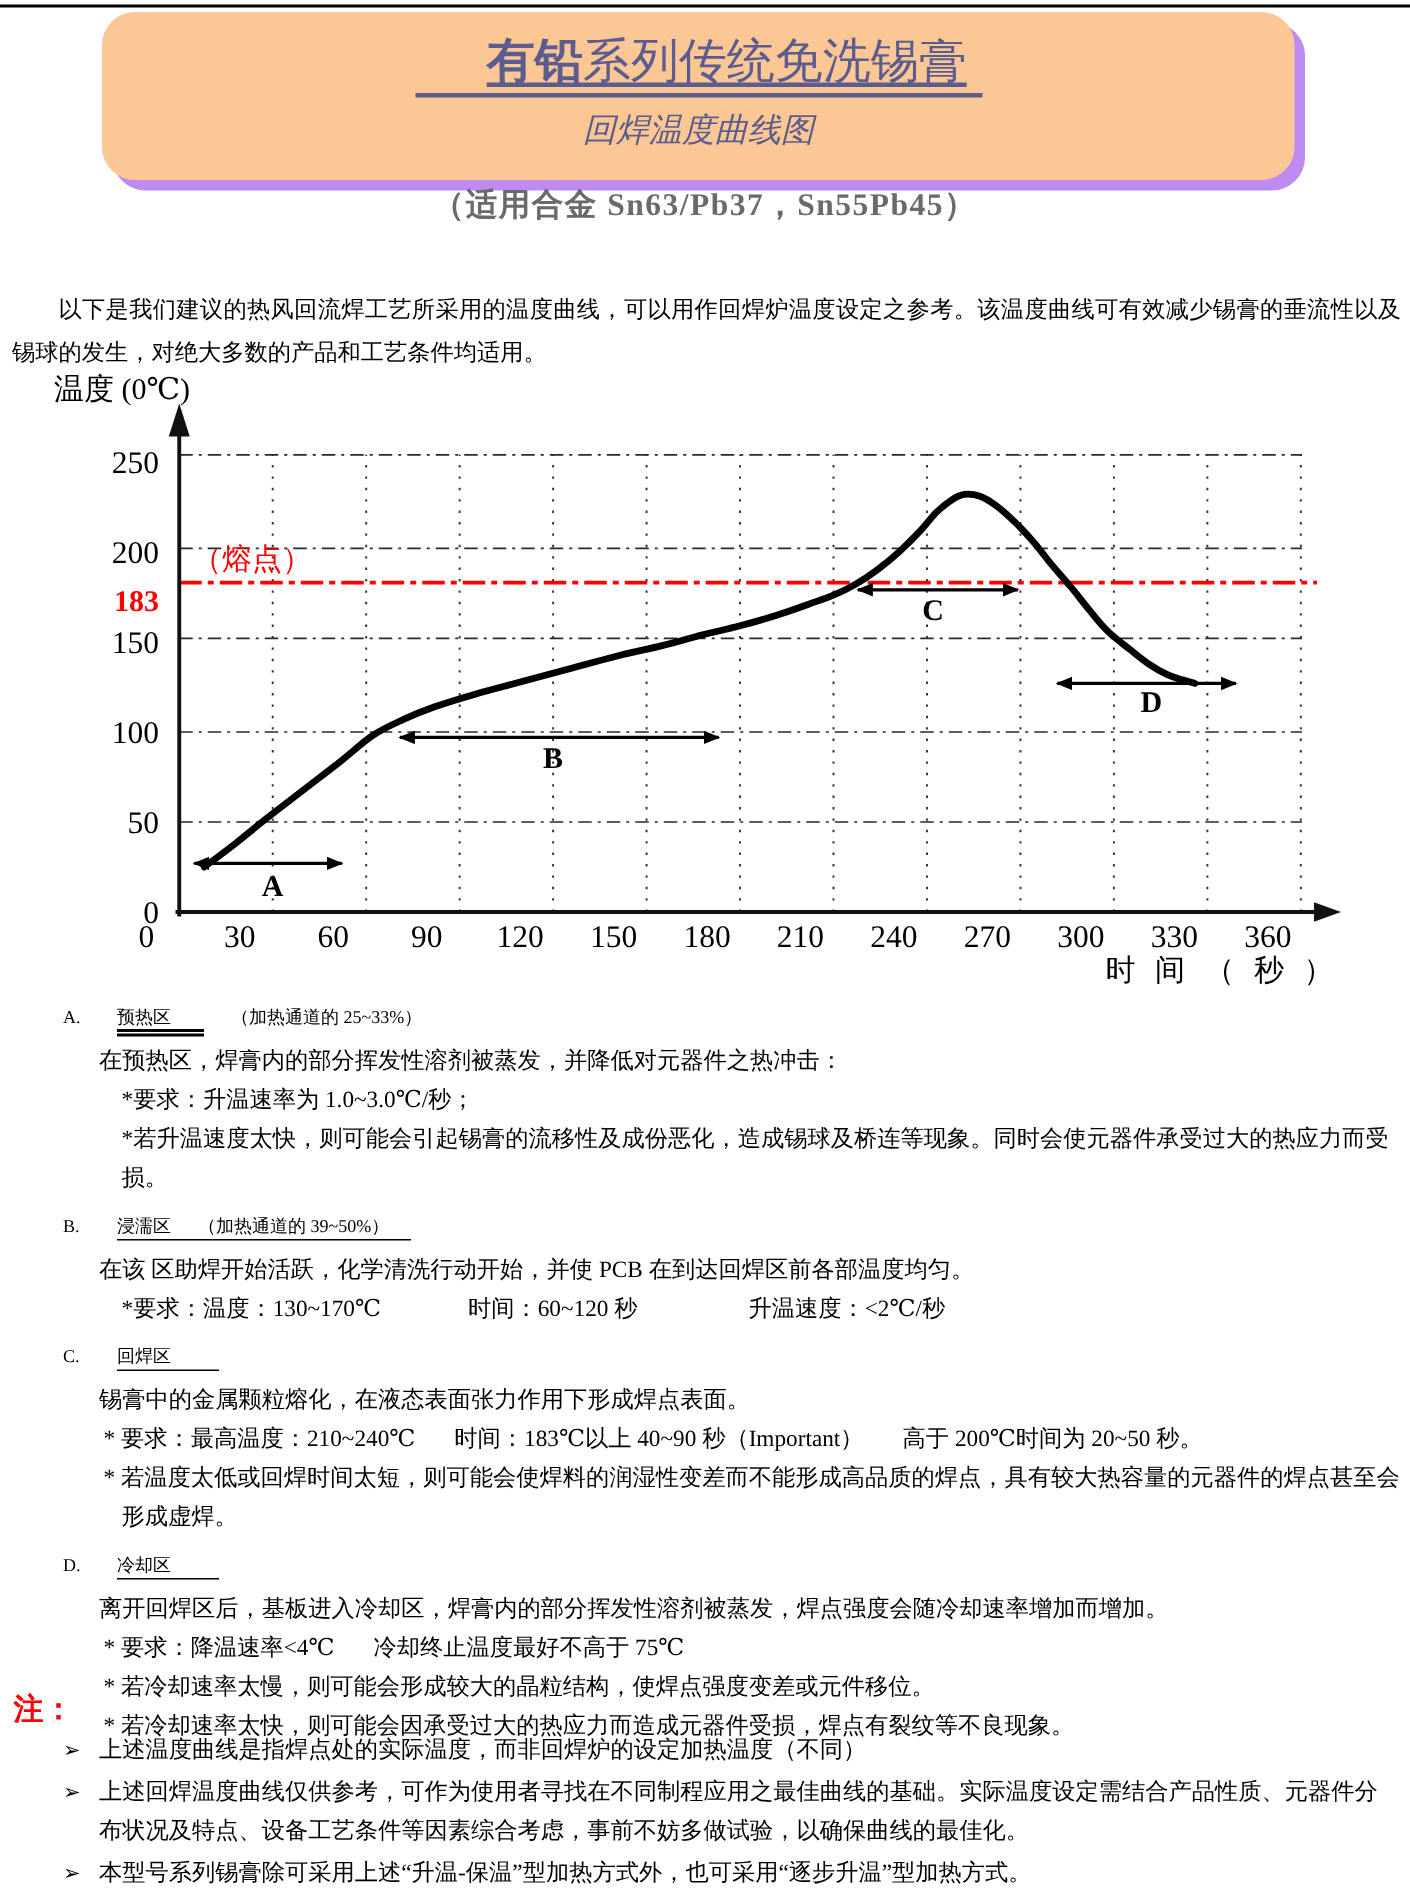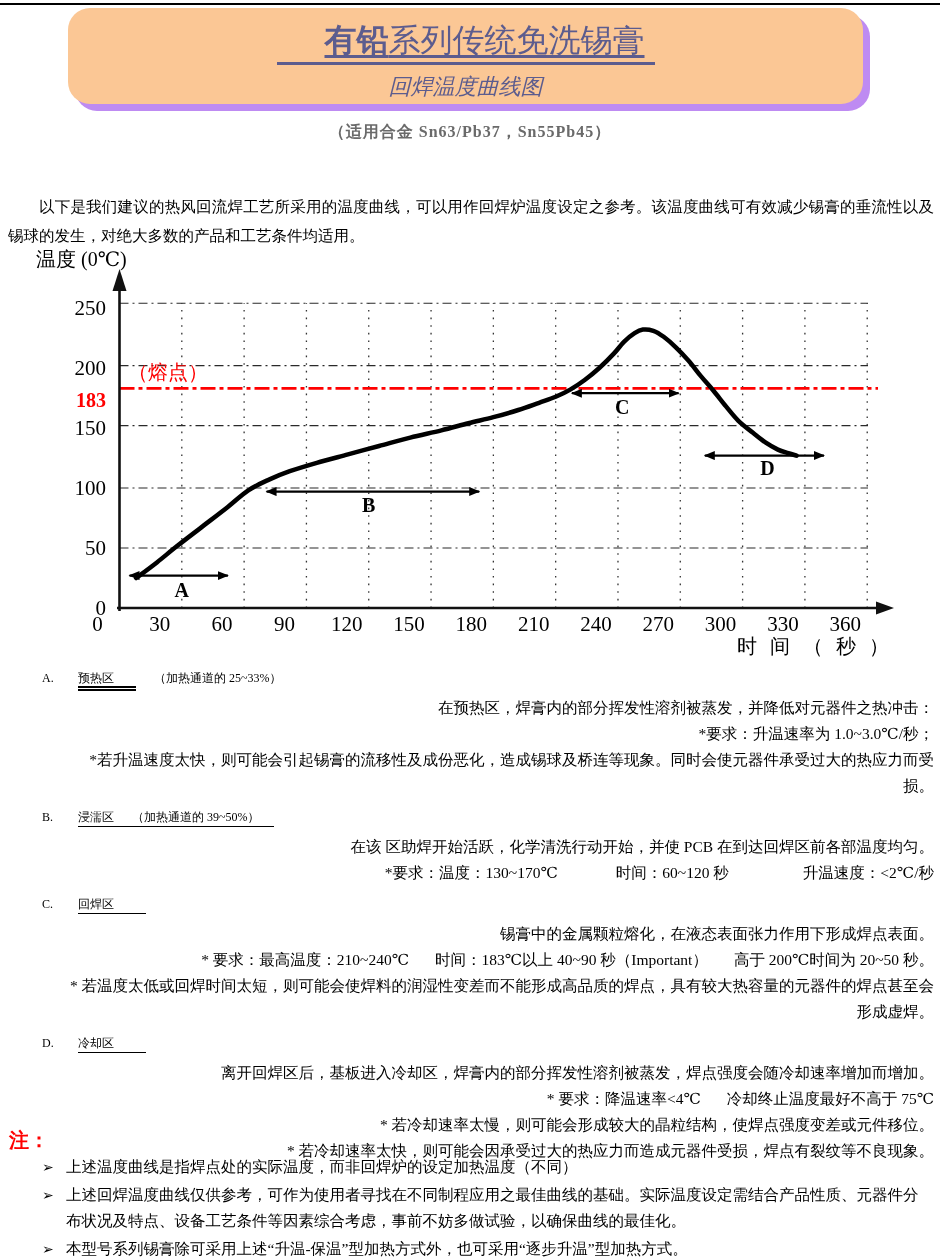--- a/index.html
+++ b/index.html
@@ -4,51 +4,51 @@
 <style>
   html,body{margin:0;padding:0;}
   body{
     width:940px;height:1260px;position:relative;background:#ffffff;
     font-family:"Liberation Serif","DejaVu Serif",serif;color:#000;
     overflow:hidden;
   }
   .top-rule{position:absolute;left:0;top:3px;width:940px;border-top:2px solid #000;}
   
   .banner{
-    position:absolute;left:68px;top:8px;width:795px;height:96px;
+    position:absolute;left:68px;top:8px;width:795px;height:112px;
     border-radius:22px;text-align:center;
   }
   .banner-l1{margin-top:14px;font-size:32px;line-height:36px;}
   .l1wrap{display:inline-block;border-bottom:3px solid;padding:0 10px 4px 48px;}
   .l1text{text-decoration:underline;text-underline-offset:4px;}
   .l1bold{font-weight:bold;}
   .banner-l2{font-size:22px;line-height:40px;margin-top:2px;font-style:italic;}
   .alloy{
     position:absolute;left:0;top:122px;width:940px;text-align:center;
-    font-size:16px;font-weight:bold;color:#6a6a6a;letter-spacing:1px;
+    font-size:21px;font-weight:bold;color:#6a6a6a;letter-spacing:1px;
   }
   
   .intro{
     position:absolute;left:8px;top:192px;width:926px;
     font-size:15.5px;line-height:29px;text-indent:2em;text-align:justify;
   }
   
   .chart-wrap{position:absolute;left:0;top:245px;width:940px;height:415px;}
   svg text{font-family:"Liberation Serif","DejaVu Serif",serif;}
   
   .sections{position:absolute;left:0;top:660px;width:940px;}
   .sec{margin-top:5px;}
   .sec-head{padding-left:42px;font-size:12px;line-height:27px;margin-bottom:3px;}
   .sec-letter{display:inline-block;width:36px;}
   .u-double{border-bottom:5px double #000;padding:0 22px 1px 0;}
   .u-all{border-bottom:1.5px solid #000;padding:0 14px 2px 0;}
   .u-single{border-bottom:1.5px solid #000;padding:0 32px 2px 0;}
   .sec-suffix{margin-left:18px;}
   .in-ul{margin-left:18px;}
-  .sec-line{font-size:15.5px;line-height:26px;padding-right:6px;text-align:right;}
+  .sec-line{font-size:15.5px;line-height:26px;padding-right:6px;}
   .ind-normal{padding-left:66px;}
   .ind-star{padding-left:81px;}
   .ind-star2{padding-left:69px;}
   .hang{padding-left:81px;text-indent:-12px;}
   
   .notes{position:absolute;left:0;top:1128px;width:940px;}
   .notes-label{color:#ff0000;font-weight:bold;font-size:20px;padding-left:9px;line-height:24px;}
   .note{position:relative;padding-left:66px;padding-right:10px;font-size:15.5px;line-height:26px;margin-top:2px;}
   .note-marker{
     position:absolute;left:42px;top:0;

